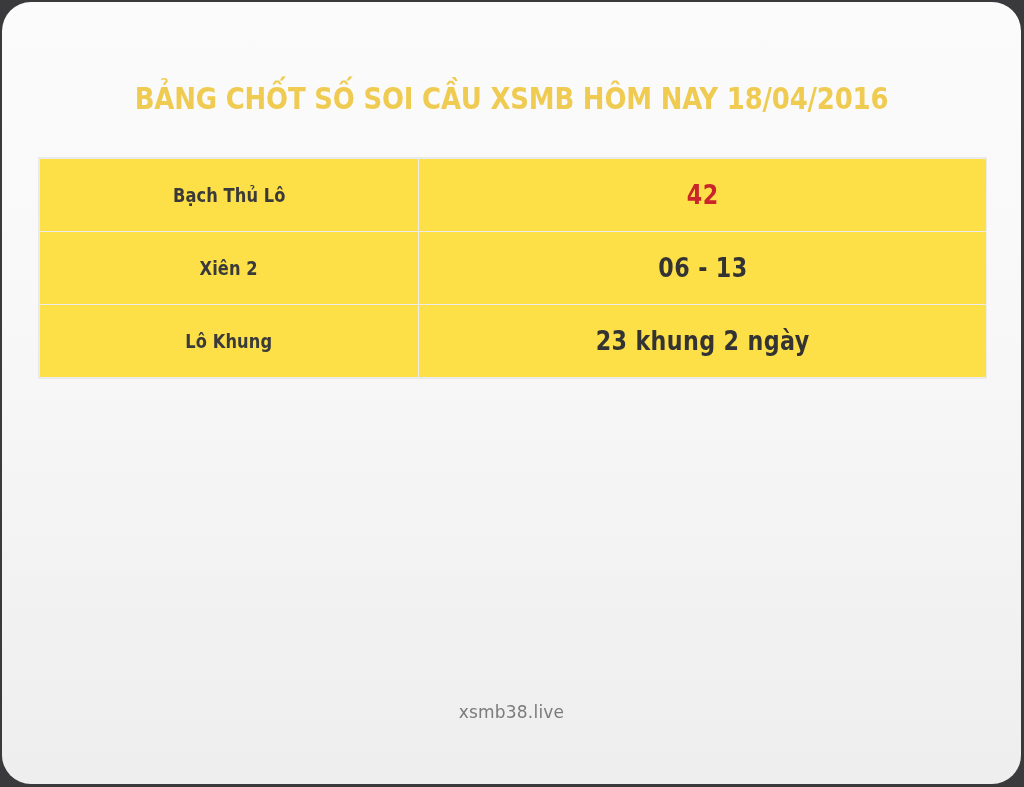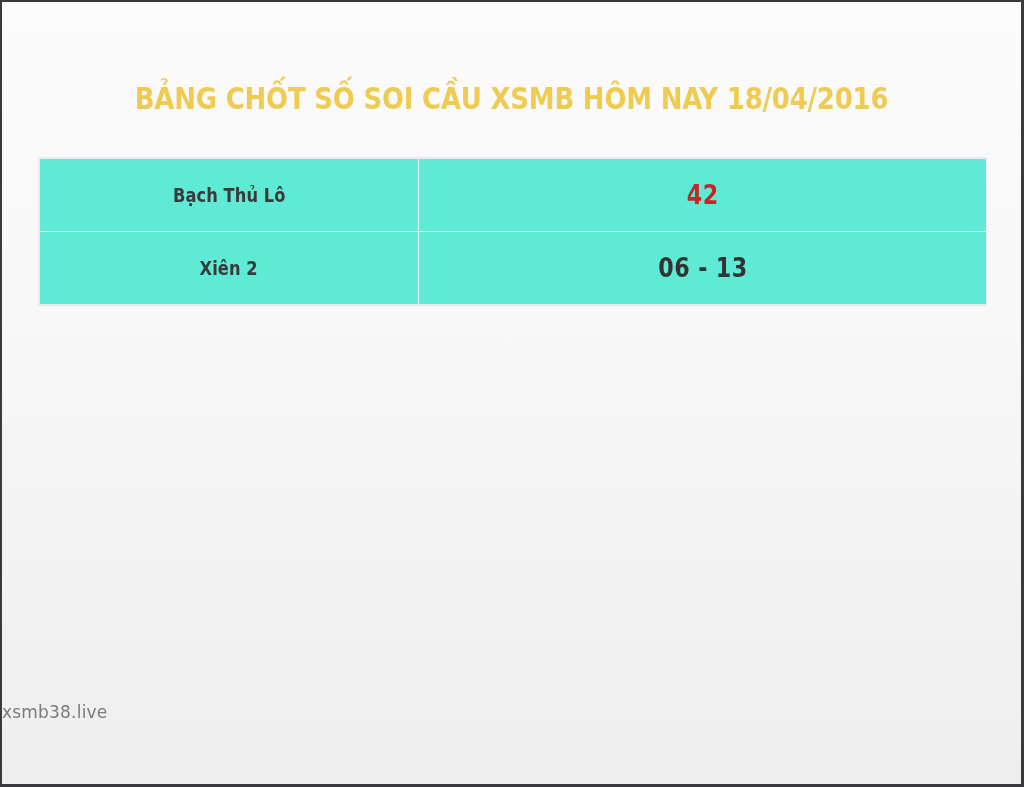--- a/index.html
+++ b/index.html
@@ -17,20 +17,21 @@
   
   .canvas {
     position: absolute;
     left: 2px;
     top: 2px;
     width: 1019px;
     height: 782px;
     background: linear-gradient(to bottom, #fbfbfb 0%, #f8f8f8 40%, #f2f2f2 75%, #eeeeee 100%);
     box-sizing: border-box;
     overflow: hidden;
+    border-radius: 29px;
   }
 
   
   .title {
     position: absolute;
     left: 0;
     top: 78px;
     width: 1019px;
     text-align: center;
     font-family: "DejaVu Sans Condensed", "Liberation Sans Narrow", "Liberation Sans", sans-serif;
@@ -54,21 +55,21 @@
     border-collapse: collapse;
     background: #ffffff;
     box-sizing: border-box;
   }
   .board table {
     width: 100%;
     border-collapse: collapse;
     table-layout: fixed;
   }
   .board tr {
-    background: #5eead4;
+    background: #fde047;
   }
   .board td {
     height: 73px;
     border: 1px solid #ececec;
     text-align: center;
     vertical-align: middle;
     padding: 0 6px;
     box-sizing: border-box;
   }
   .col-label {
@@ -99,21 +100,21 @@
   .value-text.accent {
     color: #c9252b;
   }
 
   
   .footer {
     position: absolute;
     left: 0;
     top: 700px;
     width: 1019px;
-    text-align: left;
+    text-align: center;
     font-family: "DejaVu Sans", "Liberation Sans", sans-serif;
     font-size: 17px;
     font-weight: normal;
     color: #7b7b7b;
     letter-spacing: 0.2px;
   }
 </style>
 </head>
 <body>
 
@@ -140,20 +141,28 @@
             <span class="label-text">Xiên 2</span>
           </td>
           <td class="col-value">
             <span class="value-text">06 - 13</span>
           </td>
         </tr>
 
 
 
 
+        <tr>
+          <td class="col-label">
+            <span class="label-text">Lô Khung</span>
+          </td>
+          <td class="col-value">
+            <span class="value-text">23 khung 2 ngày</span>
+          </td>
+        </tr>
 
       </tbody>
     </table>
   </div>
 
   <div class="footer">xsmb38.live</div>
 
 </div>
 
 </body></html>

